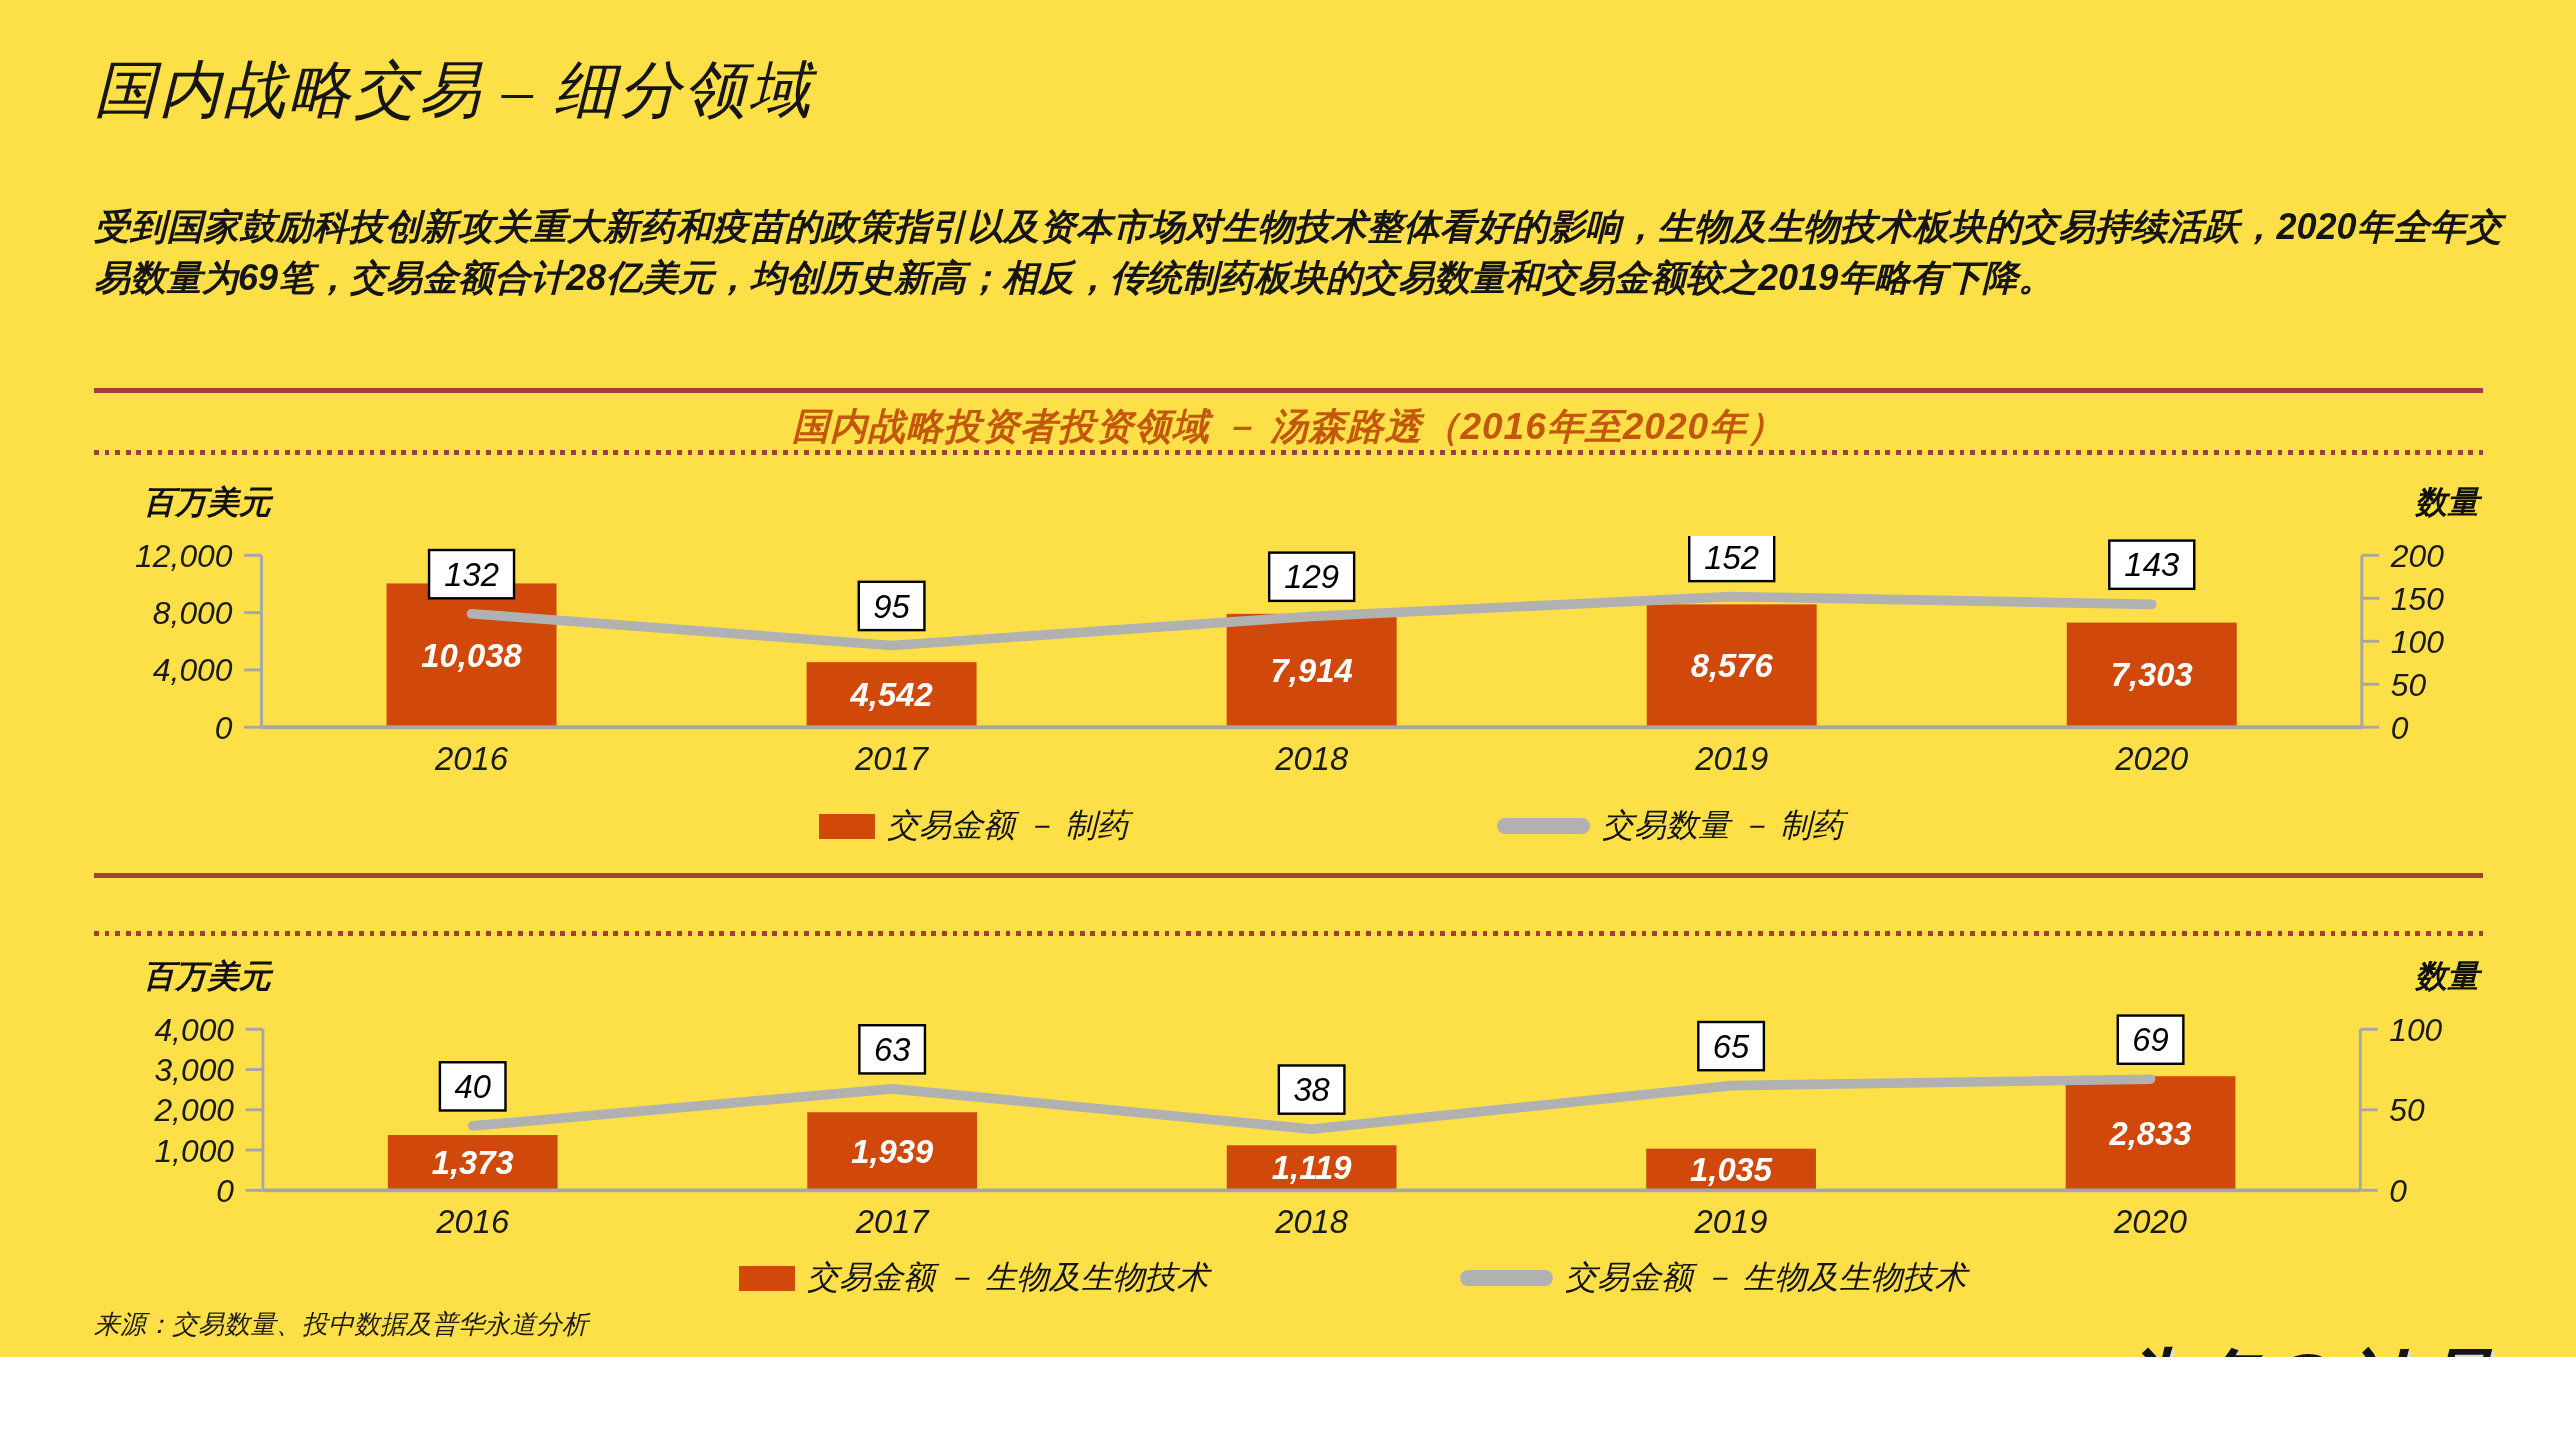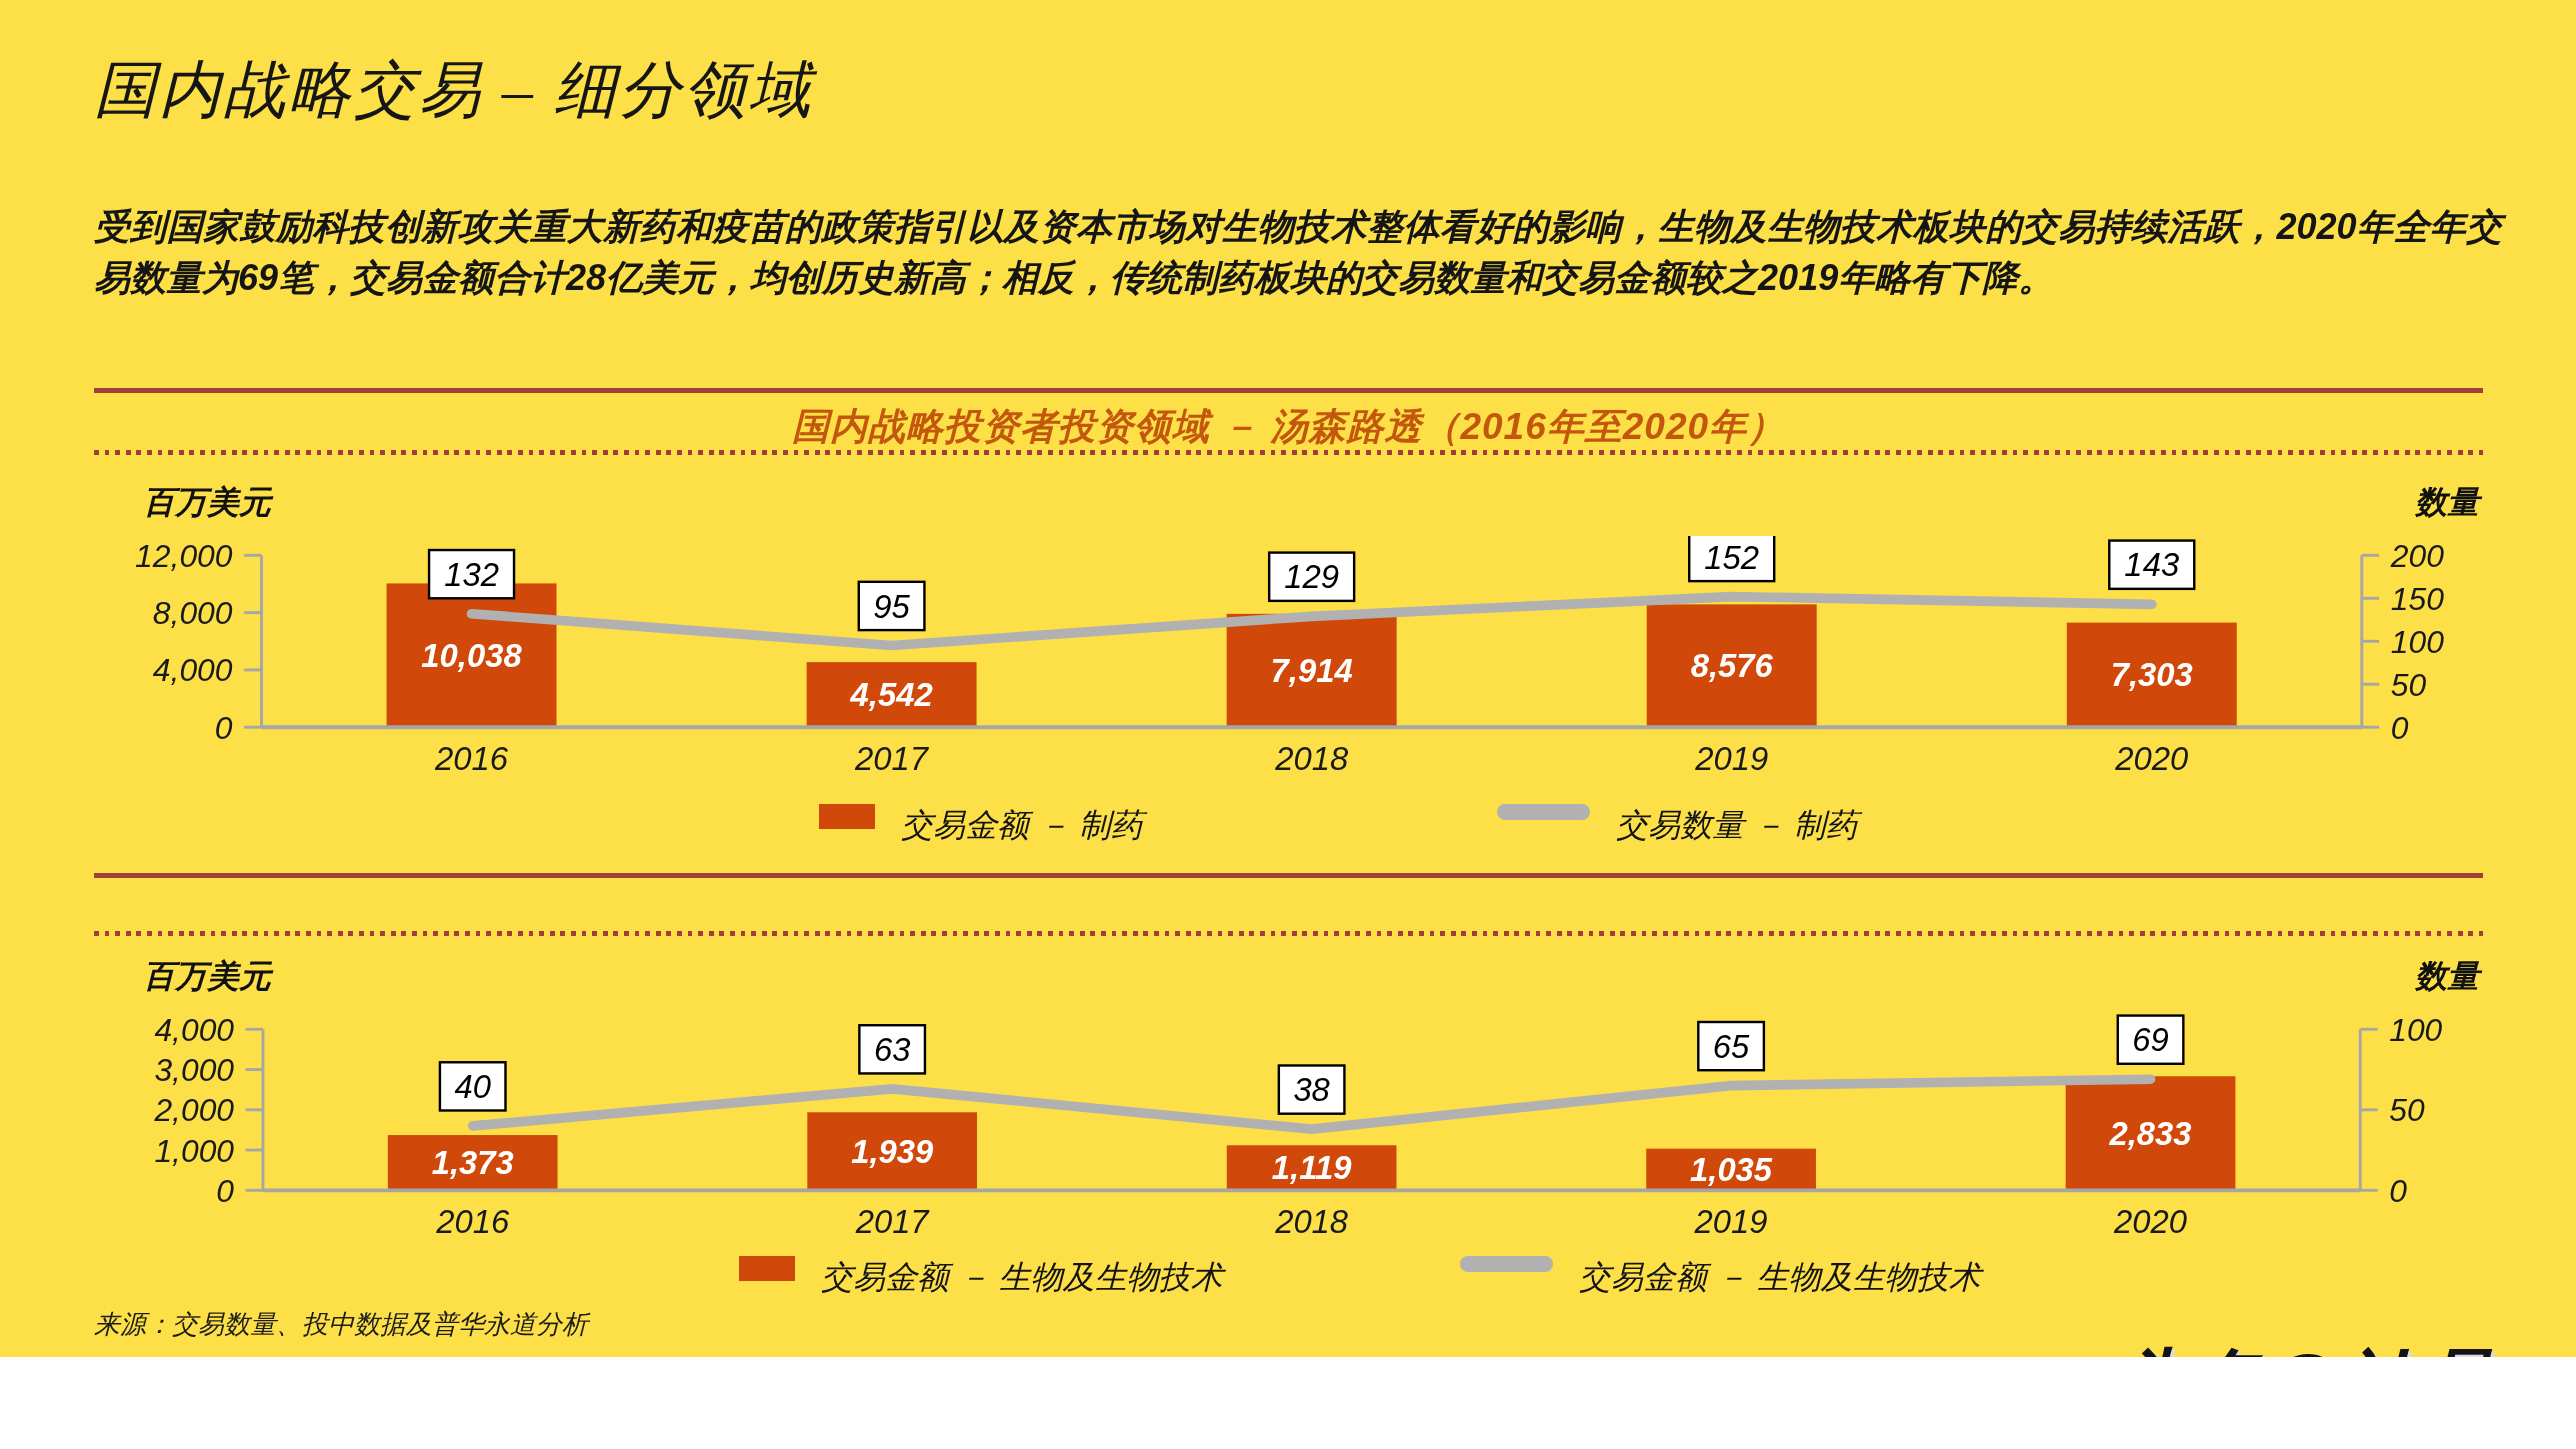--- a/index.html
+++ b/index.html
@@ -13,21 +13,21 @@
   .sep.solid{background:var(--separator-red,#a33e3e);}
   .sep.dotted{background:repeating-linear-gradient(90deg,var(--separator-red,#a33e3e) 0 4.8px,transparent 4.8px 10.6px);}
   .chart-title{position:absolute;left:94px;width:2389px;text-align:center;font-size:37px;font-weight:700;
                color:var(--title-orange,#c4570e);letter-spacing:1px;}
   .axis-unit{position:absolute;font-size:32px;font-weight:700;color:#111;}
   .axis-unit.left{left:143px;}
   .axis-unit.right{right:97px;}
   svg.chart{position:absolute;left:0;}
   svg.chart text{font-family:"Liberation Sans","DejaVu Sans",sans-serif;}
   .legend{position:absolute;left:0;width:2576px;height:44px;}
-  .legend-item{position:absolute;top:0;display:flex;gap:26px;font-size:32px;color:#141414;}
+  .legend-item{position:absolute;top:0;display:flex;align-items:center;gap:12px;font-size:32px;color:#141414;}
   .sw-bar{display:inline-block;width:56px;height:25px;background:var(--bar-orange,#d0490b);}
   .sw-line{display:inline-block;width:93px;height:15.5px;border-radius:8.7px;background:var(--line-gray,#b1b1b1);}
   .source{position:absolute;left:94px;top:1307px;font-size:26px;color:#1c1c1c;}
   .pwc{position:absolute;left:94px;top:1372px;font-size:30px;color:#111;letter-spacing:1px;}
   .watermark{position:absolute;right:79px;top:1335px;font-size:72px;font-weight:900;color:#141414;
              letter-spacing:4.8px;text-shadow:2.9px 2.9px 0 #dcdcdc;}
 </style>
 </head>
 <body>
 

